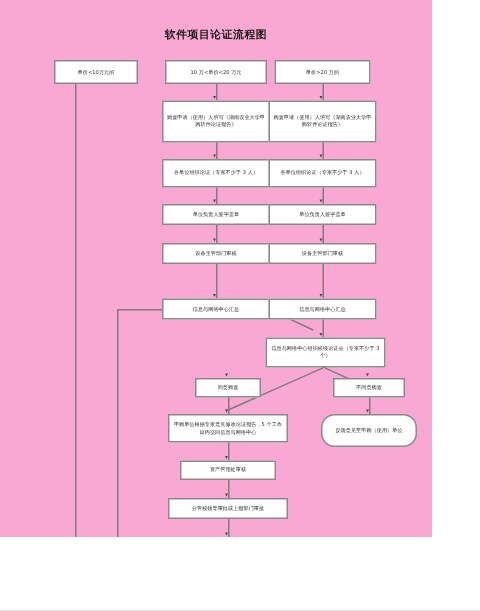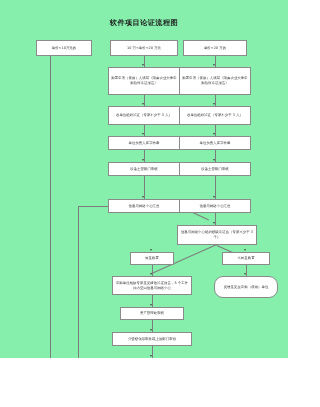--- a/index.html
+++ b/index.html
@@ -4,21 +4,21 @@
 <style>
   html, body {
     margin: 0;
     padding: 0;
     background: #ffffff;
   }
   #page {
     position: relative;
     width: 288px;
     height: 358px;
-    background: #86efac;
+    background: #f9a8d4;
     font-family: "DejaVu Sans", "Liberation Sans", sans-serif;
     overflow: hidden;
   }
   .title {
     position: absolute;
     left: 0;
     top: 18px;
     width: 288px;
     text-align: center;
     font-size: 7.2px;

